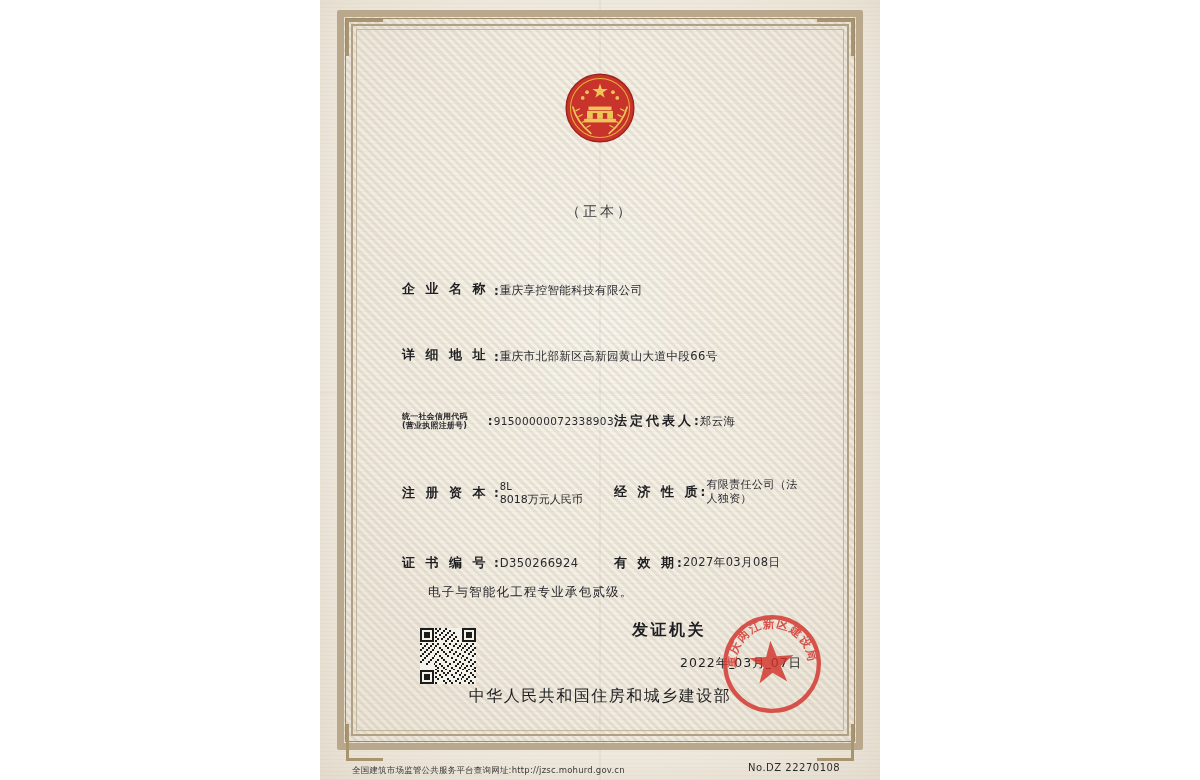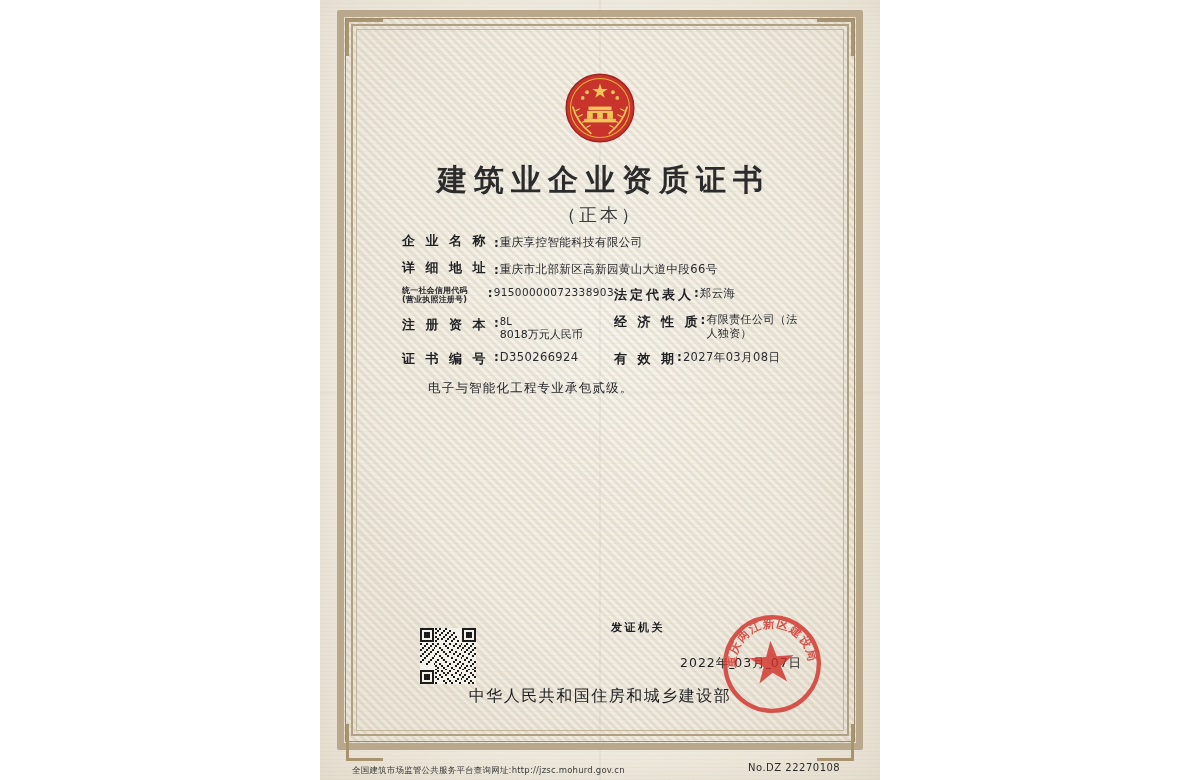--- a/index.html
+++ b/index.html
@@ -138,39 +138,40 @@
     letter-spacing: 7px;
     color: #2b2b2b;
     text-indent: 7px;
   }
   .subtitle {
     position: absolute;
     left: 0;
     right: 0;
     top: 203px;
     text-align: center;
-    font-size: 18px;
+    font-size: 14px;
     letter-spacing: 3px;
     color: #3a3a3a;
   }
 
   
   .fields {
     position: absolute;
     left: 82px;
     top: 232px;
     width: 400px;
     font-size: 12px;
     color: #26262a;
   }
   .row {
     display: flex;
     align-items: flex-end;
     margin-bottom: 9px;
     min-height: 18px;
+    margin-top: 48px;
   }
   .lbl {
     font-size: 13px;
     font-weight: 700;
     color: #1f1f22;
     white-space: nowrap;
     letter-spacing: 3px;
   }
   .lbl.w1 { width: 92px; }
   .colon { margin: 0 1px 0 0; font-weight: 700; }
@@ -186,21 +187,21 @@
     width: 92px;
     line-height: 1.15;
     font-size: 8px;
     font-weight: 700;
     letter-spacing: 0.2px;
     color: #1f1f22;
     text-align: left;
   }
   .lbl-stack .l2 { color: #2a2a2e; }
 
-  .half { display: flex; align-items: flex-start; }
+  .half { display: flex; align-items: center; }
   .half.left  { width: 212px; }
   .half.right { flex: 1; }
 
   .stacked-val {
     font-size: 11px;
     line-height: 1.25;
     white-space: normal;
     max-width: 130px;
   }
   .cap-val {
@@ -230,23 +231,23 @@
     left: 100px;
     top: 628px;
     width: 56px;
     height: 56px;
     background-color: #f4f1e8;
   }
 
   
   .issuer {
     position: absolute;
-    left: 291px;
+    left: 312px;
     top: 620px;
-    font-size: 11px;
+    font-size: 16px;
     font-weight: 700;
     letter-spacing: 2.5px;
     color: #1f1f22;
   }
   .date-line {
     position: absolute;
     left: 360px;
     top: 655px;
     font-size: 12.5px;
     letter-spacing: 1px;
@@ -335,21 +336,20 @@
         <rect x="34" y="48" width="32" height="5" fill="#efc55a"></rect>
 
         <polygon points="50,16 52.6,23.6 60.6,23.6 54.1,28.3 56.6,35.9 50,31.2 43.4,35.9 45.9,28.3 39.4,23.6 47.4,23.6" fill="#efc55a"></polygon>
         <circle cx="32" cy="28" r="2.6" fill="#efc55a"></circle>
         <circle cx="26" cy="36" r="2.6" fill="#efc55a"></circle>
         <circle cx="68" cy="28" r="2.6" fill="#efc55a"></circle>
         <circle cx="74" cy="36" r="2.6" fill="#efc55a"></circle>
       </svg>
     </div>
 
-    <div class="title">建筑业企业资质证书</div>
     <div class="subtitle">（正本）</div>
 
     <div class="fields">
 
       <div class="row">
         <span class="lbl w1">企 业 名 称</span>
         <span class="colon">:</span>
         <span class="val">重庆享控智能科技有限公司</span>
       </div>
 

